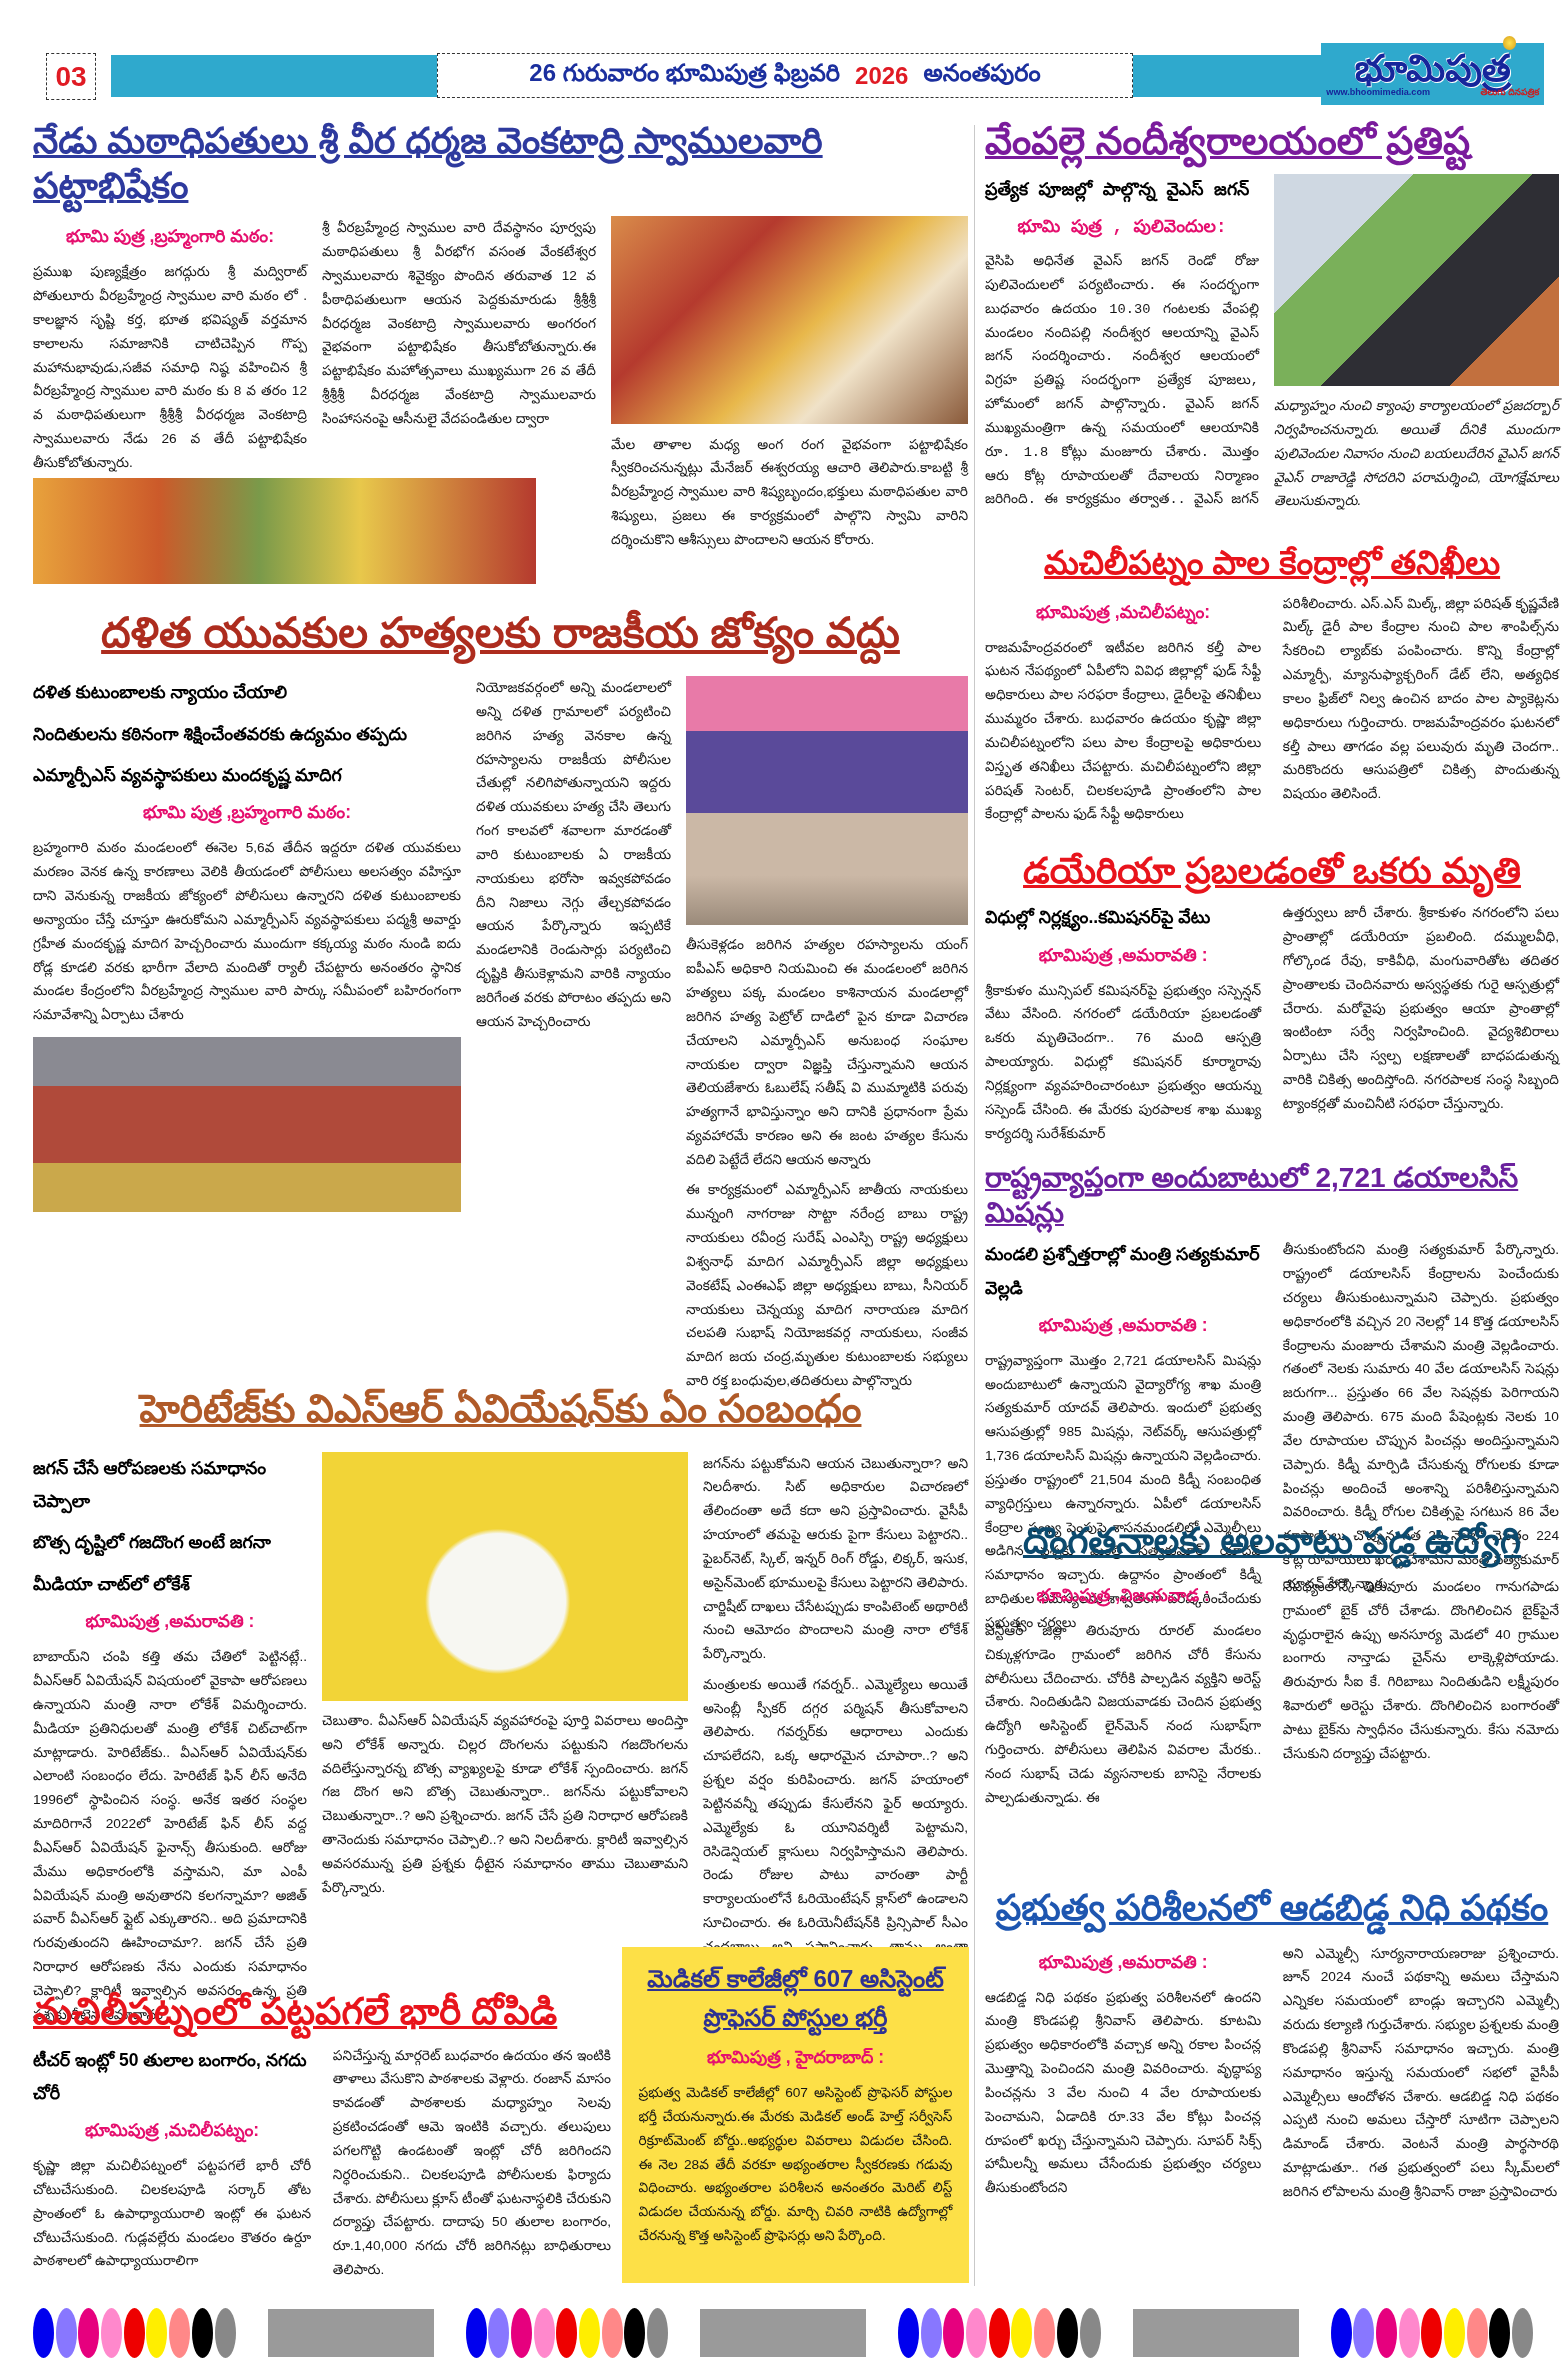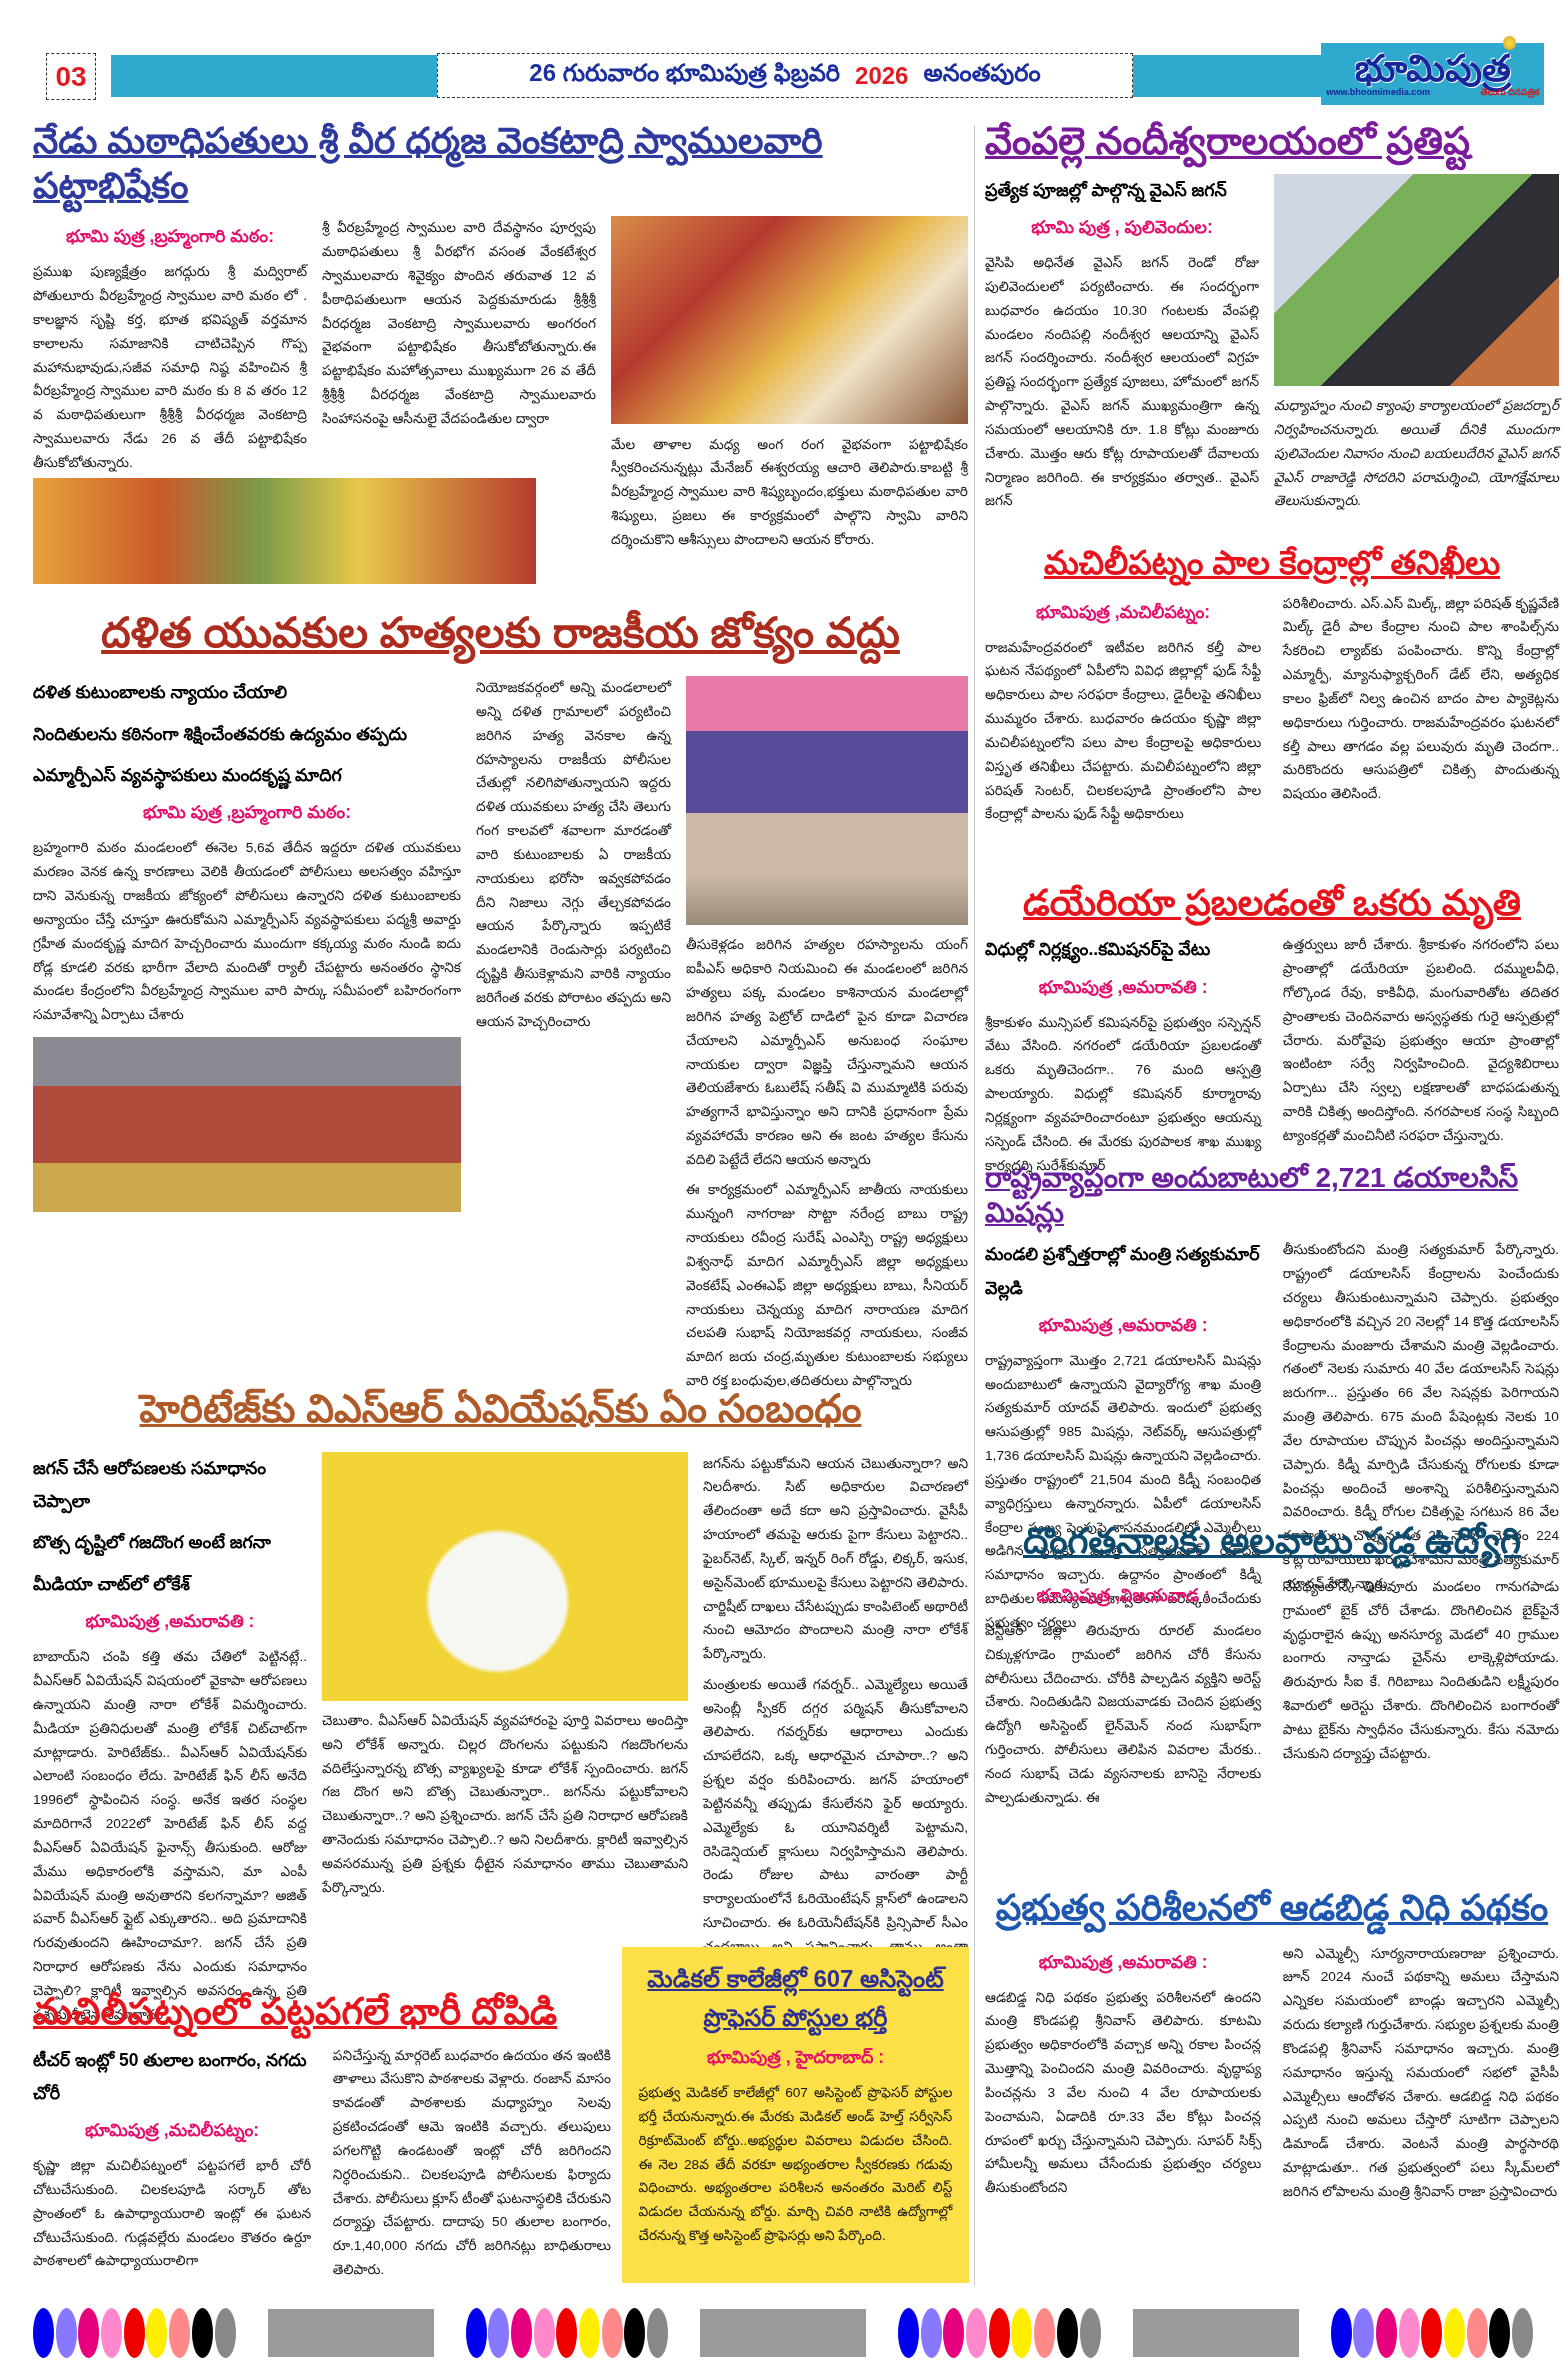--- a/index.html
+++ b/index.html
@@ -157,42 +157,42 @@
 
   <div class="art ybox" style="left:622px;top:1947px;width:347px;height:336px;">
     <h1 class="hl hlE">మెడికల్ కాలేజీల్లో 607 అసిస్టెంట్ ప్రొఫెసర్ పోస్టుల భర్తీ</h1>
     <div class="byline">భూమిపుత్ర , హైదరాబాద్ :</div>
     <div class="body">ప్రభుత్వ మెడికల్ కాలేజీల్లో 607 అసిస్టెంట్ ప్రొఫెసర్ పోస్టుల భర్తీ చేయనున్నారు.ఈ మేరకు  మెడికల్ అండ్ హెల్త్ సర్వీసెస్ రిక్రూట్‌మెంట్ బోర్డు..అభ్యర్థుల వివరాలు విడుదల చేసింది. ఈ నెల 28వ తేదీ వరకూ అభ్యంతరాల స్వీకరణకు గడువు విధించారు. అభ్యంతరాల పరిశీలన అనంతరం మెరిట్ లిస్ట్ విడుదల చేయనున్న బోర్డు. మార్చి చివరి నాటికి ఉద్యోగాల్లో చేరనున్న కొత్త అసిస్టెంట్ ప్రొఫెసర్లు అని పేర్కొంది.</div>
   </div>
 
   <div class="art" style="left:985px;top:118px;width:574px;height:416px;">
     <h1 class="hl hlF">వేంపల్లె నందీశ్వరాలయంలో  ప్రతిష్ట</h1>
     <div class="row">
-      <div style="width:274px;">
+      <div style="width:274px;font-family:Liberation Mono, monospace;">
         <div class="sf">ప్రత్యేక పూజల్లో పాల్గొన్న వైఎస్ జగన్</div>
         <div class="byline">భూమి పుత్ర , పులివెందుల:</div>
         <div class="body">వైసిపి అధినేత వైఎస్ జగన్ రెండో రోజు పులివెందులలో పర్యటించారు. ఈ సందర్భంగా బుధవారం ఉదయం 10.30 గంటలకు వేంపల్లి మండలం నందిపల్లి నందీశ్వర ఆలయాన్ని వైఎస్ జగన్ సందర్శించారు. నందీశ్వర ఆలయంలో విగ్రహ ప్రతిష్ట సందర్భంగా ప్రత్యేక పూజలు, హోమంలో జగన్ పాల్గొన్నారు. వైఎస్ జగన్ ముఖ్యమంత్రిగా ఉన్న సమయంలో ఆలయానికి రూ. 1.8 కోట్లు మంజూరు చేశారు. మొత్తం ఆరు కోట్ల రూపాయలతో దేవాలయ నిర్మాణం జరిగింది. ఈ కార్యక్రమం తర్వాత.. వైఎస్ జగన్</div>
       </div>
       <div style="flex:1;font-style:italic;">
         <div class="photo ph-jagan" style="width:100%;height:212px;"></div>
         <div class="body" style="margin-top:8.3px;">మధ్యాహ్నం నుంచి క్యాంపు కార్యాలయంలో ప్రజదర్బార్ నిర్వహించనున్నారు. అయితే దీనికి ముందుగా పులివెందుల నివాసం నుంచి బయలుదేరిన వైఎస్ జగన్ వైఎస్ రాజారెడ్డి సోదరిని పరామర్శించి,  యోగక్షేమాలు తెలుసుకున్నారు.</div>
       </div>
     </div>
   </div>
 
   <div class="art" style="left:985px;top:542px;width:574px;height:293px;">
     <h1 class="hl hlG">మచిలీపట్నం పాల కేంద్రాల్లో తనిఖీలు</h1>
     <div class="cols2">
       <div class="byline">భూమిపుత్ర ,మచిలీపట్నం:</div>
       <div class="body">రాజమహేంద్రవరంలో ఇటీవల జరిగిన కల్తీ పాల ఘటన నేపథ్యంలో ఏపీలోని వివిధ జిల్లాల్లో ఫుడ్ సేఫ్టీ అధికారులు పాల సరఫరా కేంద్రాలు, డైరీలపై తనిఖీలు ముమ్మరం చేశారు. బుధవారం ఉదయం కృష్ణా జిల్లా మచిలీపట్నంలోని పలు పాల కేంద్రాలపై అధికారులు విస్తృత తనిఖీలు చేపట్టారు. మచిలీపట్నంలోని జిల్లా పరిషత్ సెంటర్, చిలకలపూడి ప్రాంతంలోని పాల కేంద్రాల్లో పాలను ఫుడ్ సేఫ్టీ అధికారులు</div>
       <div class="body">పరిశీలించారు. ఎస్.ఎస్ మిల్క్, జిల్లా పరిషత్ కృష్ణవేణి మిల్క్ డైరీ పాల కేంద్రాల నుంచి పాల శాంపిల్స్‌ను సేకరించి ల్యాబ్‌కు పంపించారు. కొన్ని కేంద్రాల్లో ఎమ్మార్పీ, మ్యానుఫ్యాక్చరింగ్ డేట్ లేని, అత్యధిక కాలం ఫ్రిజ్‌లో నిల్వ ఉంచిన బాదం పాల ప్యాకెట్లను అధికారులు గుర్తించారు. రాజమహేంద్రవరం ఘటనలో కల్తీ పాలు తాగడం వల్ల పలువురు మృతి చెందగా.. మరికొందరు ఆసుపత్రిలో చికిత్స పొందుతున్న విషయం తెలిసిందే.</div>
     </div>
   </div>
 
-  <div class="art" style="left:985px;top:880px;width:574px;height:318px;">
+  <div class="art" style="left:985px;top:848px;width:574px;height:318px;">
     <h1 class="hl hlH">డయేరియా ప్రబలడంతో ఒకరు మృతి</h1>
     <div class="cols2">
       <div class="sf">విధుల్లో నిర్లక్ష్యం..కమిషనర్‌పై వేటు</div>
       <div class="byline">భూమిపుత్ర ,అమరావతి :</div>
       <div class="body">శ్రీకాకుళం మున్సిపల్ కమిషనర్‌పై ప్రభుత్వం సస్పెన్షన్ వేటు వేసింది. నగరంలో డయేరియా ప్రబలడంతో ఒకరు మృతిచెందగా.. 76 మంది ఆస్పత్రి పాలయ్యారు. విధుల్లో కమిషనర్ కూర్మారావు నిర్లక్ష్యంగా వ్యవహరించారంటూ ప్రభుత్వం ఆయన్ను సస్పెండ్ చేసింది. ఈ మేరకు పురపాలక శాఖ ముఖ్య కార్యదర్శి సురేశ్‌కుమార్</div>
       <div class="body">ఉత్తర్వులు జారీ చేశారు. శ్రీకాకుళం నగరంలోని పలు ప్రాంతాల్లో డయేరియా ప్రబలింది. దమ్ములవీధి, గోల్కొండ రేవు, కాకివీధి, మంగువారితోట తదితర ప్రాంతాలకు చెందినవారు అస్వస్థతకు గురై ఆస్పత్రుల్లో చేరారు. మరోవైపు ప్రభుత్వం ఆయా ప్రాంతాల్లో ఇంటింటా సర్వే నిర్వహించింది. వైద్యశిబిరాలు ఏర్పాటు చేసి స్వల్ప లక్షణాలతో బాధపడుతున్న వారికి చికిత్స అందిస్తోంది. నగరపాలక సంస్థ సిబ్బంది ట్యాంకర్లతో మంచినీటి సరఫరా చేస్తున్నారు.</div>
     </div>
   </div>
 
   <div class="art" style="left:985px;top:1160px;width:574px;height:339px;">

